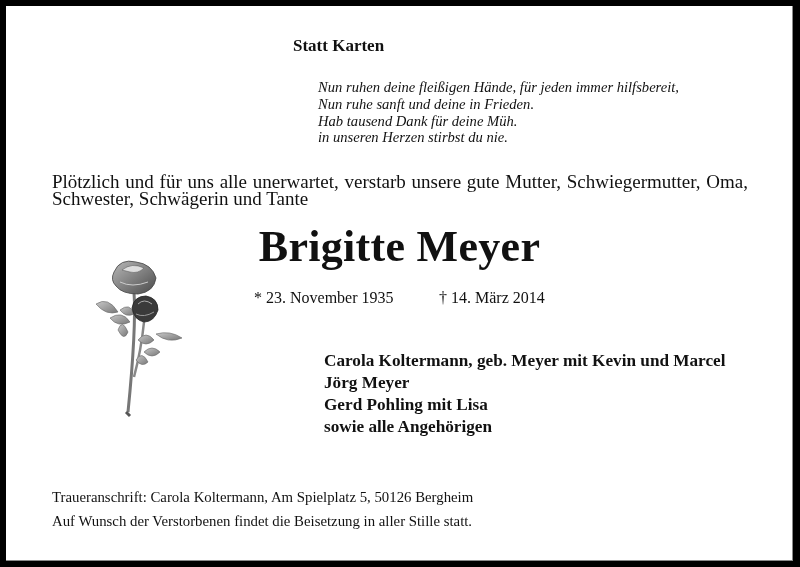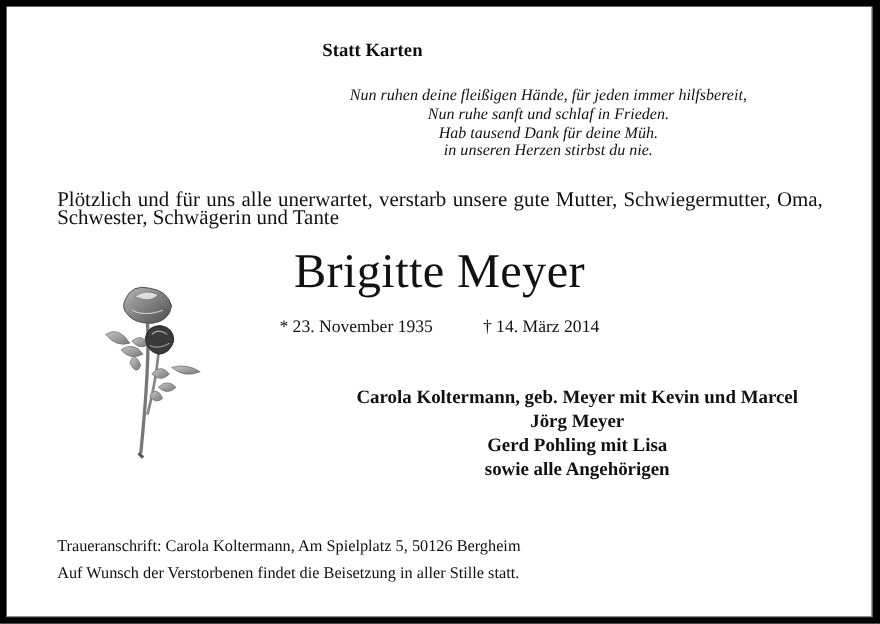--- a/index.html
+++ b/index.html
@@ -2,47 +2,47 @@
 <html><head>
 <meta charset="utf-8">
 <style>
   html, body { margin: 0; padding: 0; }
   body { width: 800px; height: 567px; background: #000; position: relative; overflow: hidden; }
   .card {
     position: absolute; left: 6px; top: 6px; width: 787px; height: 555px;
     background: #fff; border-right: 1px solid #8a8a8a; border-bottom: 1px solid #8a8a8a;
     box-sizing: border-box;
   }
-  .serif { font-family: "Liberation Serif", "DejaVu Serif", serif; color: #111; text-align: center; }
+  .serif { font-family: "Liberation Serif", "DejaVu Serif", serif; color: #111; }
   .abs { position: absolute; white-space: nowrap; }
   .heading { left: 287px; top: 30px; font-size: 17px; font-weight: bold; }
   .poem { left: 312px; top: 61px; font-size: 14.6px; font-style: italic; line-height: 16.8px; margin-top: 12px; }
   .poem div { white-space: nowrap; }
   .intro { left: 46px; top: 167px; width: 696px; font-size: 19px; line-height: 17px; text-align: justify; text-align-last: left; white-space: normal; }
-  .name { left: 0; width: 787px; text-align: center; top: 215px; font-size: 44px; font-weight: normal; letter-spacing: 0.3px; }
+  .name { left: 0; width: 787px; text-align: center; top: 215px; font-size: 44px; font-weight: bold; letter-spacing: 0.3px; }
   .birthname { left: 0; width: 787px; text-align: center; top: 263px; font-size: 14.5px; padding-left: 4px; box-sizing: border-box; }
   .born { left: 248px; top: 283px; font-size: 16px; }
   .died { left: 433px; top: 283px; font-size: 16px; }
   .love { left: 318px; top: 320px; font-size: 14px; }
   .mourners { left: 318px; top: 344px; font-size: 17.2px; font-weight: bold; line-height: 22px; }
   .mourners div { white-space: nowrap; }
   .address { left: 46px; top: 483px; font-size: 14.8px; }
   .note { left: 46px; top: 507px; font-size: 14.8px; }
   .rose { left: 80px; top: 246px; width: 100px; height: 170px; }
 </style>
 </head>
 <body>
 
 <div class="card">
 
   <div class="abs serif heading">Statt Karten</div>
 
   <div class="abs serif poem">
     <div>Nun ruhen deine fleißigen Hände, für jeden immer hilfsbereit,</div>
-    <div>Nun ruhe sanft und schlaf in Frieden.</div>
+    <div>Nun ruhe sanft und deine in Frieden.</div>
     <div>Hab tausend Dank für deine Müh.</div>
     <div>in unseren Herzen stirbst du nie.</div>
   </div>
 
   <div class="abs serif intro">Plötzlich und für uns alle unerwartet, verstarb unsere gute Mutter, Schwiegermutter, Oma, Schwester, Schwägerin und Tante</div>
 
   <div class="abs rose">
     <svg width="100" height="170" viewBox="0 0 100 170">
       <defs>
         <linearGradient id="pet" x1="0" y1="0" x2="1" y2="1">

